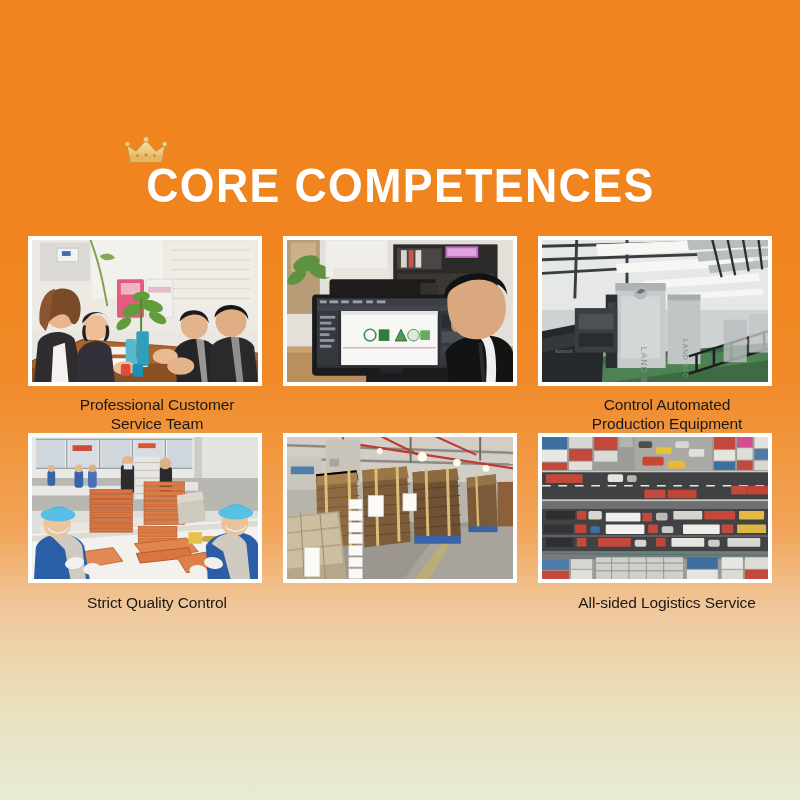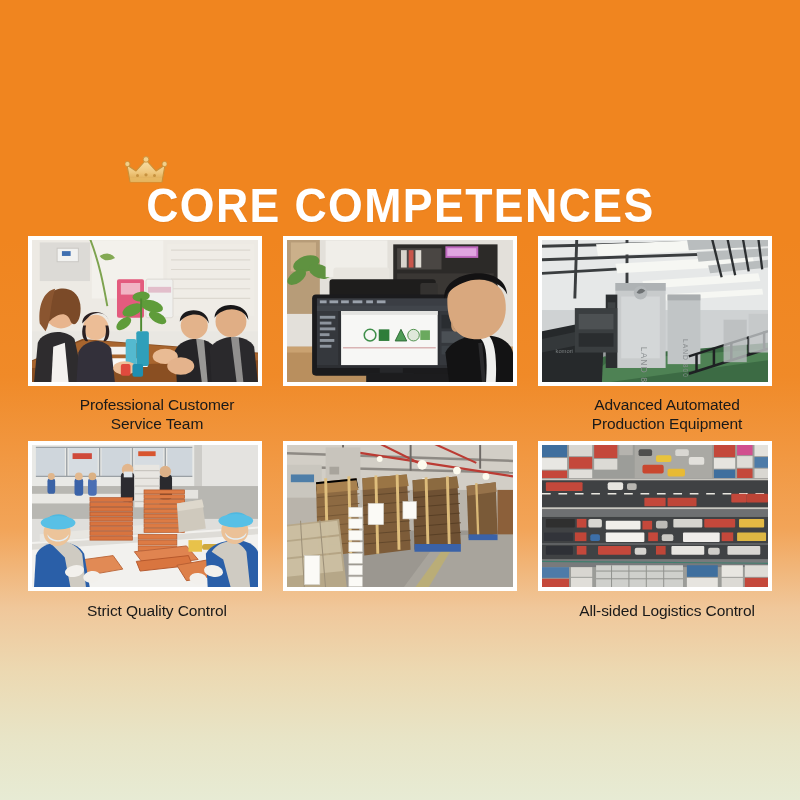--- a/index.html
+++ b/index.html
@@ -19,21 +19,20 @@
     position:relative;
   }
 
   .page { width:800px; height:800px; position:relative; }
 
   
   .title-wrap {
     position:absolute;
     top:160px; left:0; width:800px;
     text-align:center;
-    margin-top:20px;
   }
   .title-inner { position:relative; display:inline-block; }
   .crown-icon {
     position:absolute;
     left:-2px; top:-24px;
     width:42px; height:30px;
   }
   .page-title {
     font-family:"Liberation Sans", sans-serif;
     font-weight:bold;
@@ -51,21 +50,21 @@
   .grid {
     position:absolute;
     top:236px; left:28px;
     width:744px;
     display:grid;
     grid-template-columns:234px 234px 234px;
     column-gap:21px;
     row-gap:0px;
   }
   .cell { width:258px; }
-  .cell.row2 { margin-top:8px; }
+  .cell.row2 { }
 
   .photo-frame {
     width:234px; height:150px;
     background:#ffffff;
     padding:4px;
     overflow:hidden;
   }
   .photo {
     width:100%; height:100%;
     position:relative;
@@ -339,21 +338,21 @@
                 <path d="M178 132 L178 114"></path>
               <path d="M196 126 L196 108"></path>
                 <path d="M214 120 L214 102"></path>
               <path d="M230 114 L230 96"></path>
             </g>
             <rect x="188" y="84" width="24" height="44" fill="#b9bdbe" opacity=".8"></rect>
             <rect x="214" y="78" width="20" height="40" fill="#c3c7c8" opacity=".8"></rect>
           </svg>
         </div>
       </div>
-      <div class="caption">Advanced Automated
+      <div class="caption">Control Automated
 Production Equipment</div>
     </div>
 
     <div class="cell row2">
       <div class="photo-frame">
         <div class="photo">
           <svg viewBox="0 0 234 150" preserveAspectRatio="xMidYMid slice">
             <rect width="234" height="150" fill="#dfdedb"></rect>
             <rect x="0" y="0" width="234" height="44" fill="#e9e9e6"></rect>
 
@@ -701,17 +700,17 @@
             </g>
             <rect x="150" y="126" width="32" height="12" fill="#3f6f9e"></rect>
             <rect x="150" y="139" width="32" height="11" fill="#e6e4df"></rect>
             <rect x="186" y="126" width="22" height="12" fill="#e8e6e1"></rect>
             <rect x="186" y="139" width="22" height="11" fill="#dcdad5"></rect>
             <rect x="210" y="126" width="24" height="12" fill="#dedcd7"></rect>
             <rect x="210" y="139" width="24" height="11" fill="#c4483b"></rect>
           </svg>
         </div>
       </div>
-      <div class="caption">All-sided Logistics Control</div>
+      <div class="caption">All-sided Logistics Service</div>
     </div>
 
   </div>
 </div>
 
 </body></html>

